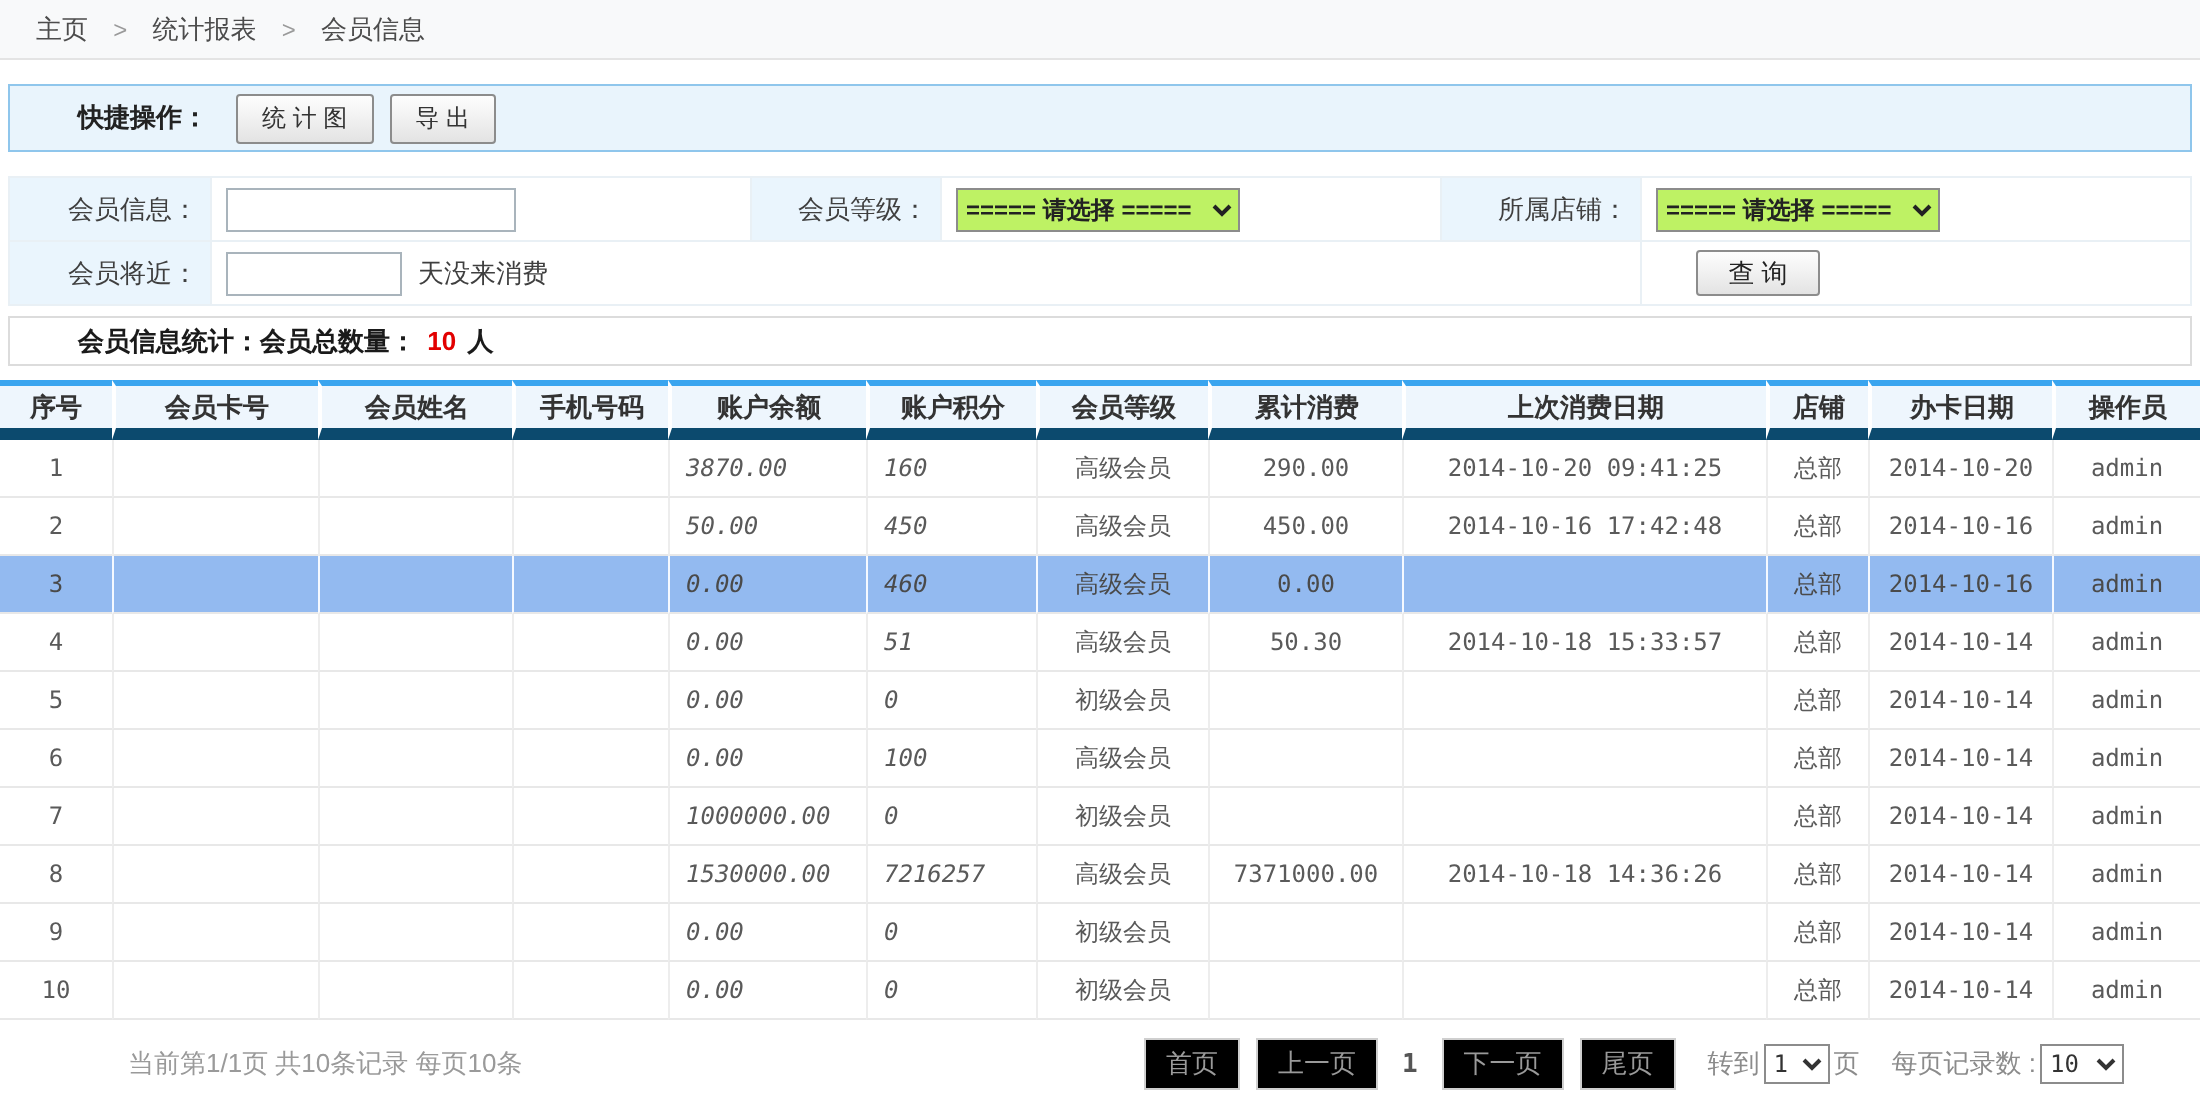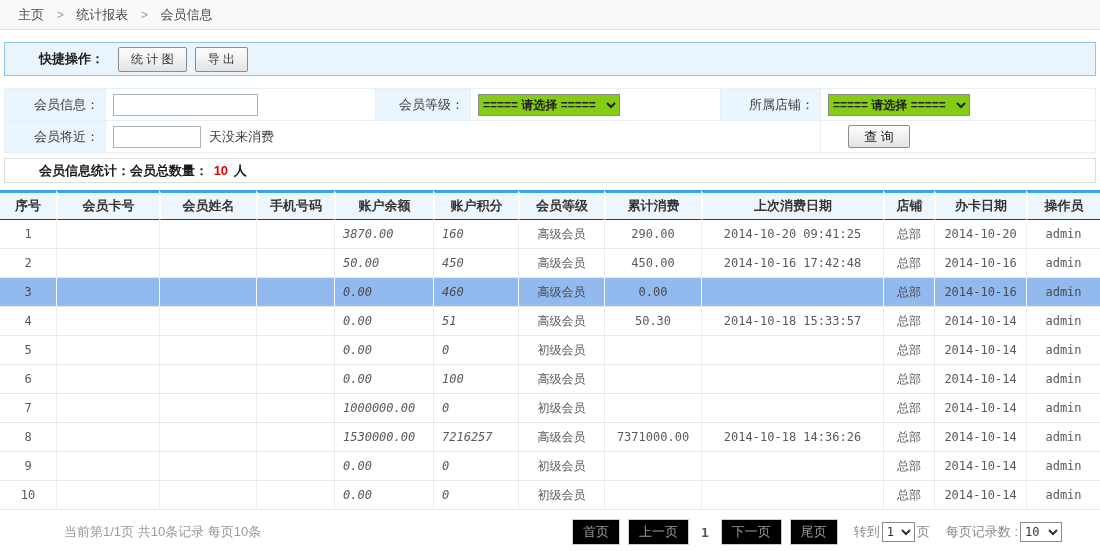--- a/index.html
+++ b/index.html
@@ -22,37 +22,37 @@
     font-family:"Liberation Sans", sans-serif;text-align:right; }
 
   
   table.filter { width:1092px; margin:12px 4px 0 4px; border-collapse:collapse; }
   table.filter td { border:1px solid #e9f0f5; height:32px; font-size:13px; color:#3f3f3f; }
   table.filter td.flabel { background:#eaf5fd; text-align:right; padding-right:6px; }
   .tinput { border:1px solid #a9b4bc; height:22px; width:145px; padding:0 4px;
     font-family:"DejaVu Sans Mono", monospace; font-size:12px; }
   .tinput.small { width:88px; }
   select.fsel { width:142px; height:22px; border:1px solid #8c8c8c; font-size:12px;
-    font-weight:bold; color:#222; background:#84cc16; font-family:"Liberation Sans", sans-serif; }
+    font-weight:bold; color:#222; background:#bef264; font-family:"Liberation Sans", sans-serif; }
   td.fld { padding-left:7px; background:#fff; }
   .suffix-text { margin-left:8px; color:#3f3f3f; }
   .query-btn { border:1px solid #8c8c8c; border-radius:2px; width:62px; height:23px;
     background:linear-gradient(#fdfdfd,#f2f2f2 45%,#e3e3e3); font-size:13px;
     color:#222; cursor:pointer; margin-left:20px; font-family:"Liberation Sans", sans-serif; }
 
   
   .statsbar { margin:5px 4px 0 4px; height:25px; line-height:23px; border:1px solid #dcdcdc;
     background:#fff; padding-left:34px; font-weight:bold; color:#1a1a1a; }
   .statsbar .count { color:#e20000; padding:0 2px; }
 
   
   table.grid { width:1100px; margin-top:7px; border-collapse:separate; border-spacing:0;
     table-layout:fixed; }
   table.grid th { height:30px; background:#eef6fd; border-top:3px solid #3aa5ef;
-    border-bottom:1px solid #0c4a6e; border-left:2px solid #fff;
+    border-bottom:6px solid #0c4a6e; border-left:2px solid #fff;
     font-size:13px; font-weight:bold; color:#333; text-align:center; }
   table.grid th:first-child { border-left:none; }
   table.grid td { height:29px; border-bottom:1px solid #e8e8e8; border-left:1px solid #ededed;
     font-family:"DejaVu Sans Mono", monospace; font-size:12px; color:#5a5a5a;
     text-align:center; padding:0 8px; overflow:hidden; white-space:nowrap; }
   table.grid td:first-child { border-left:none; }
   table.grid td.r { text-align:left;font-style:italic; }
   table.grid tr.hl td { background:#93baf0; border-left-color:#f5f9ff; color:#4a4a4a; }
 
   

